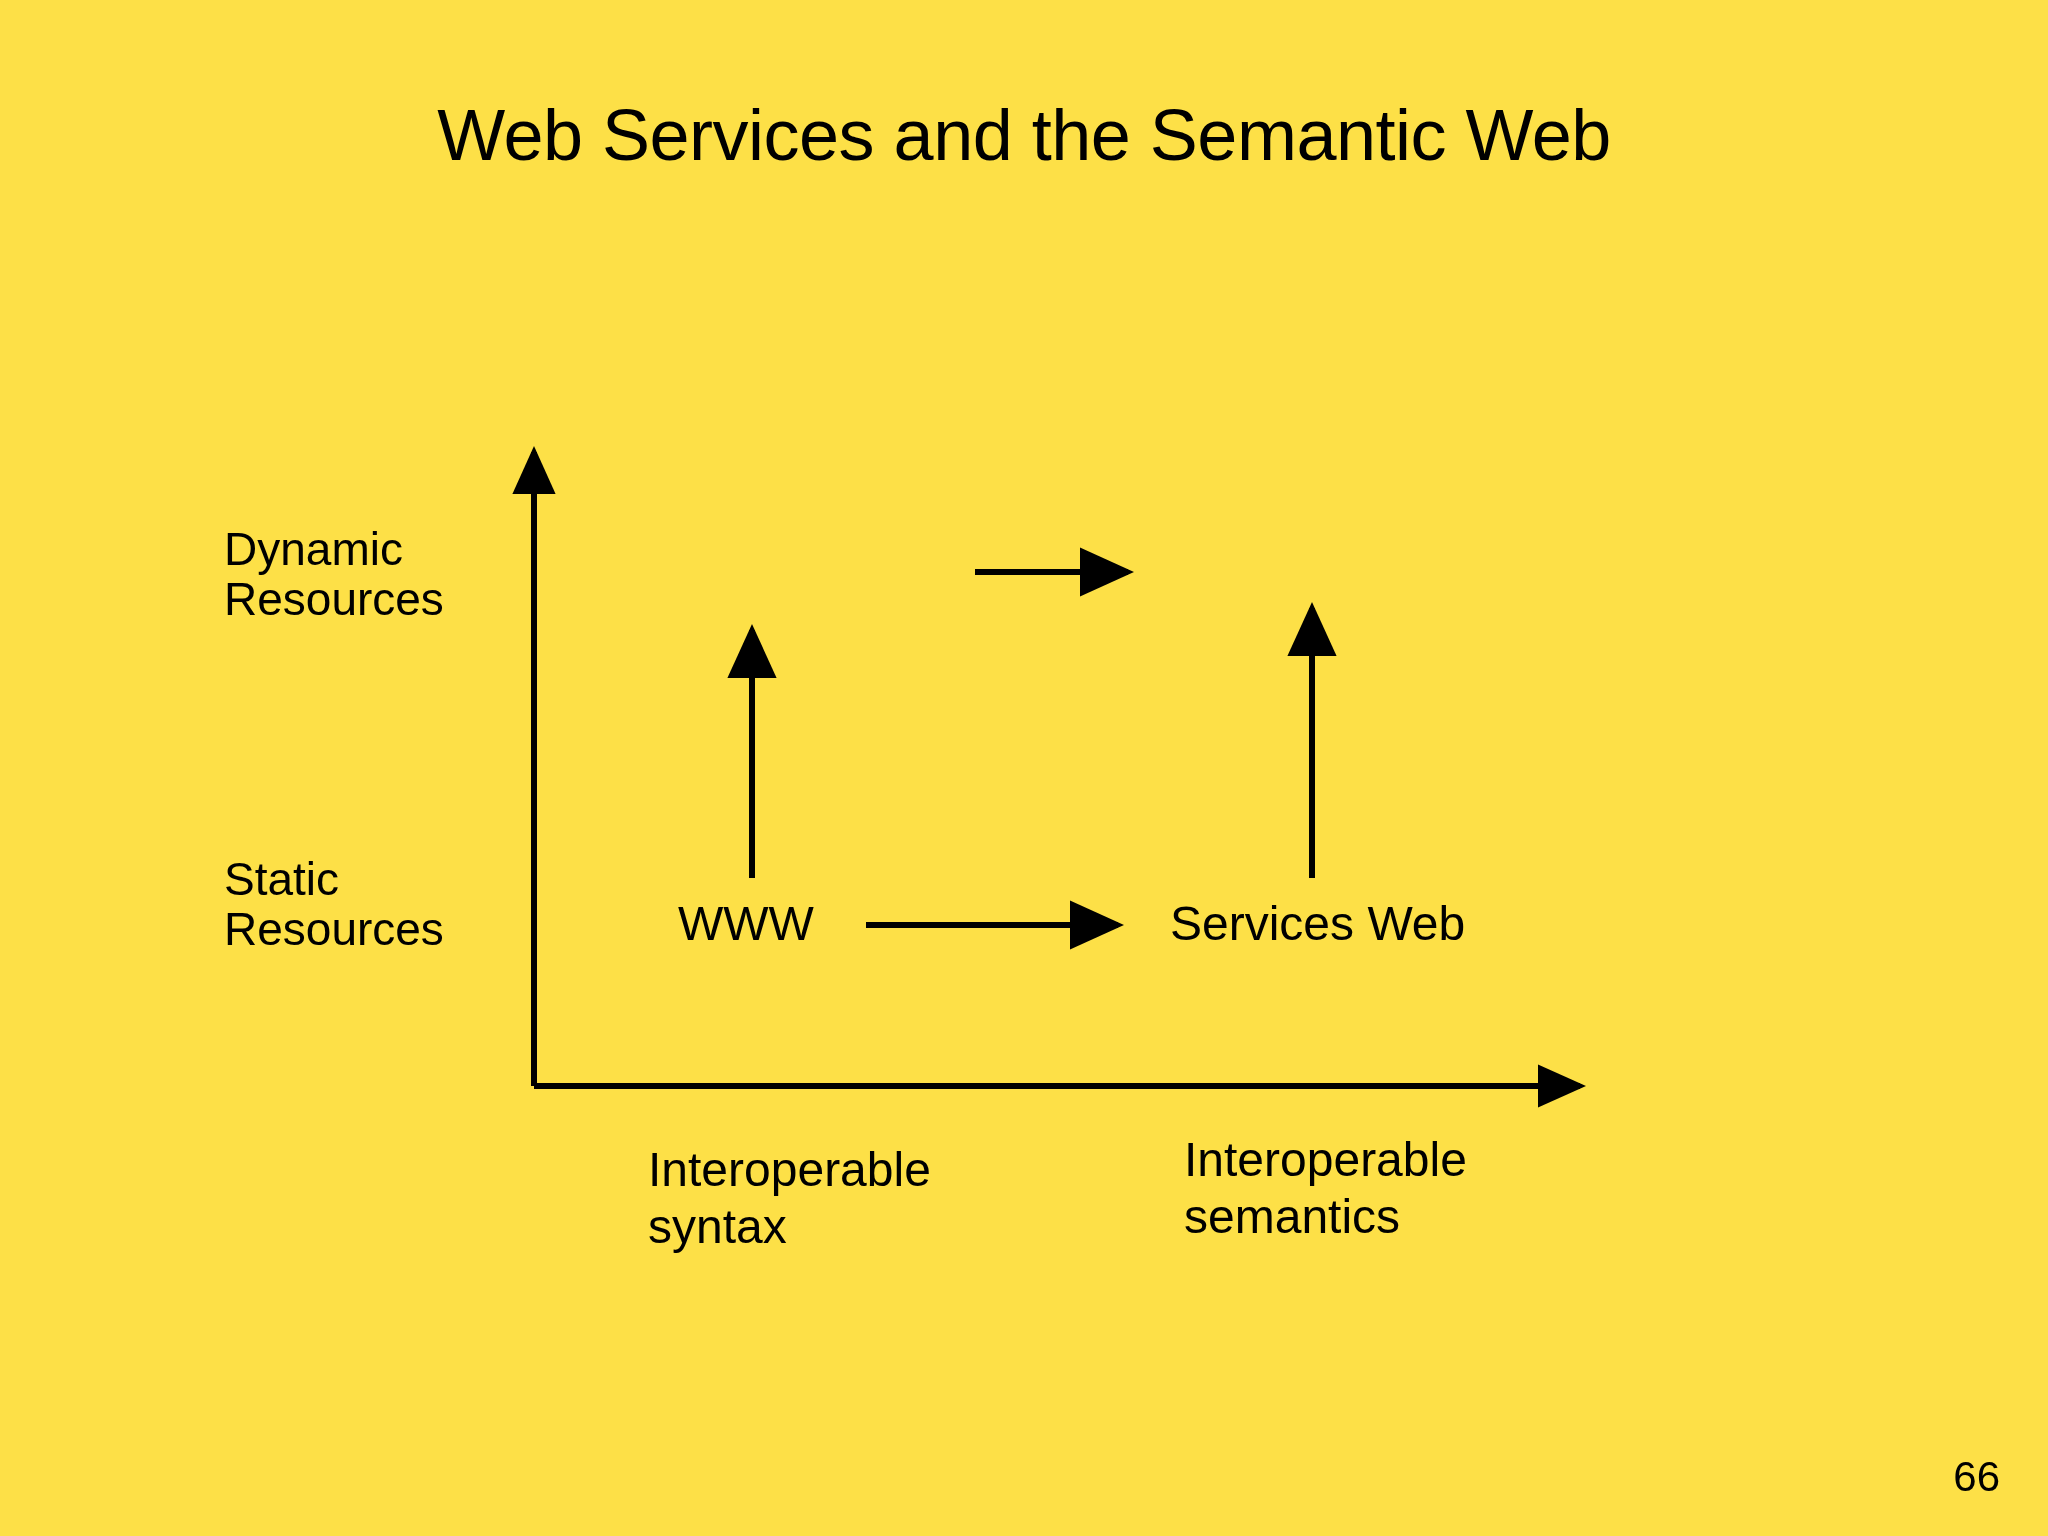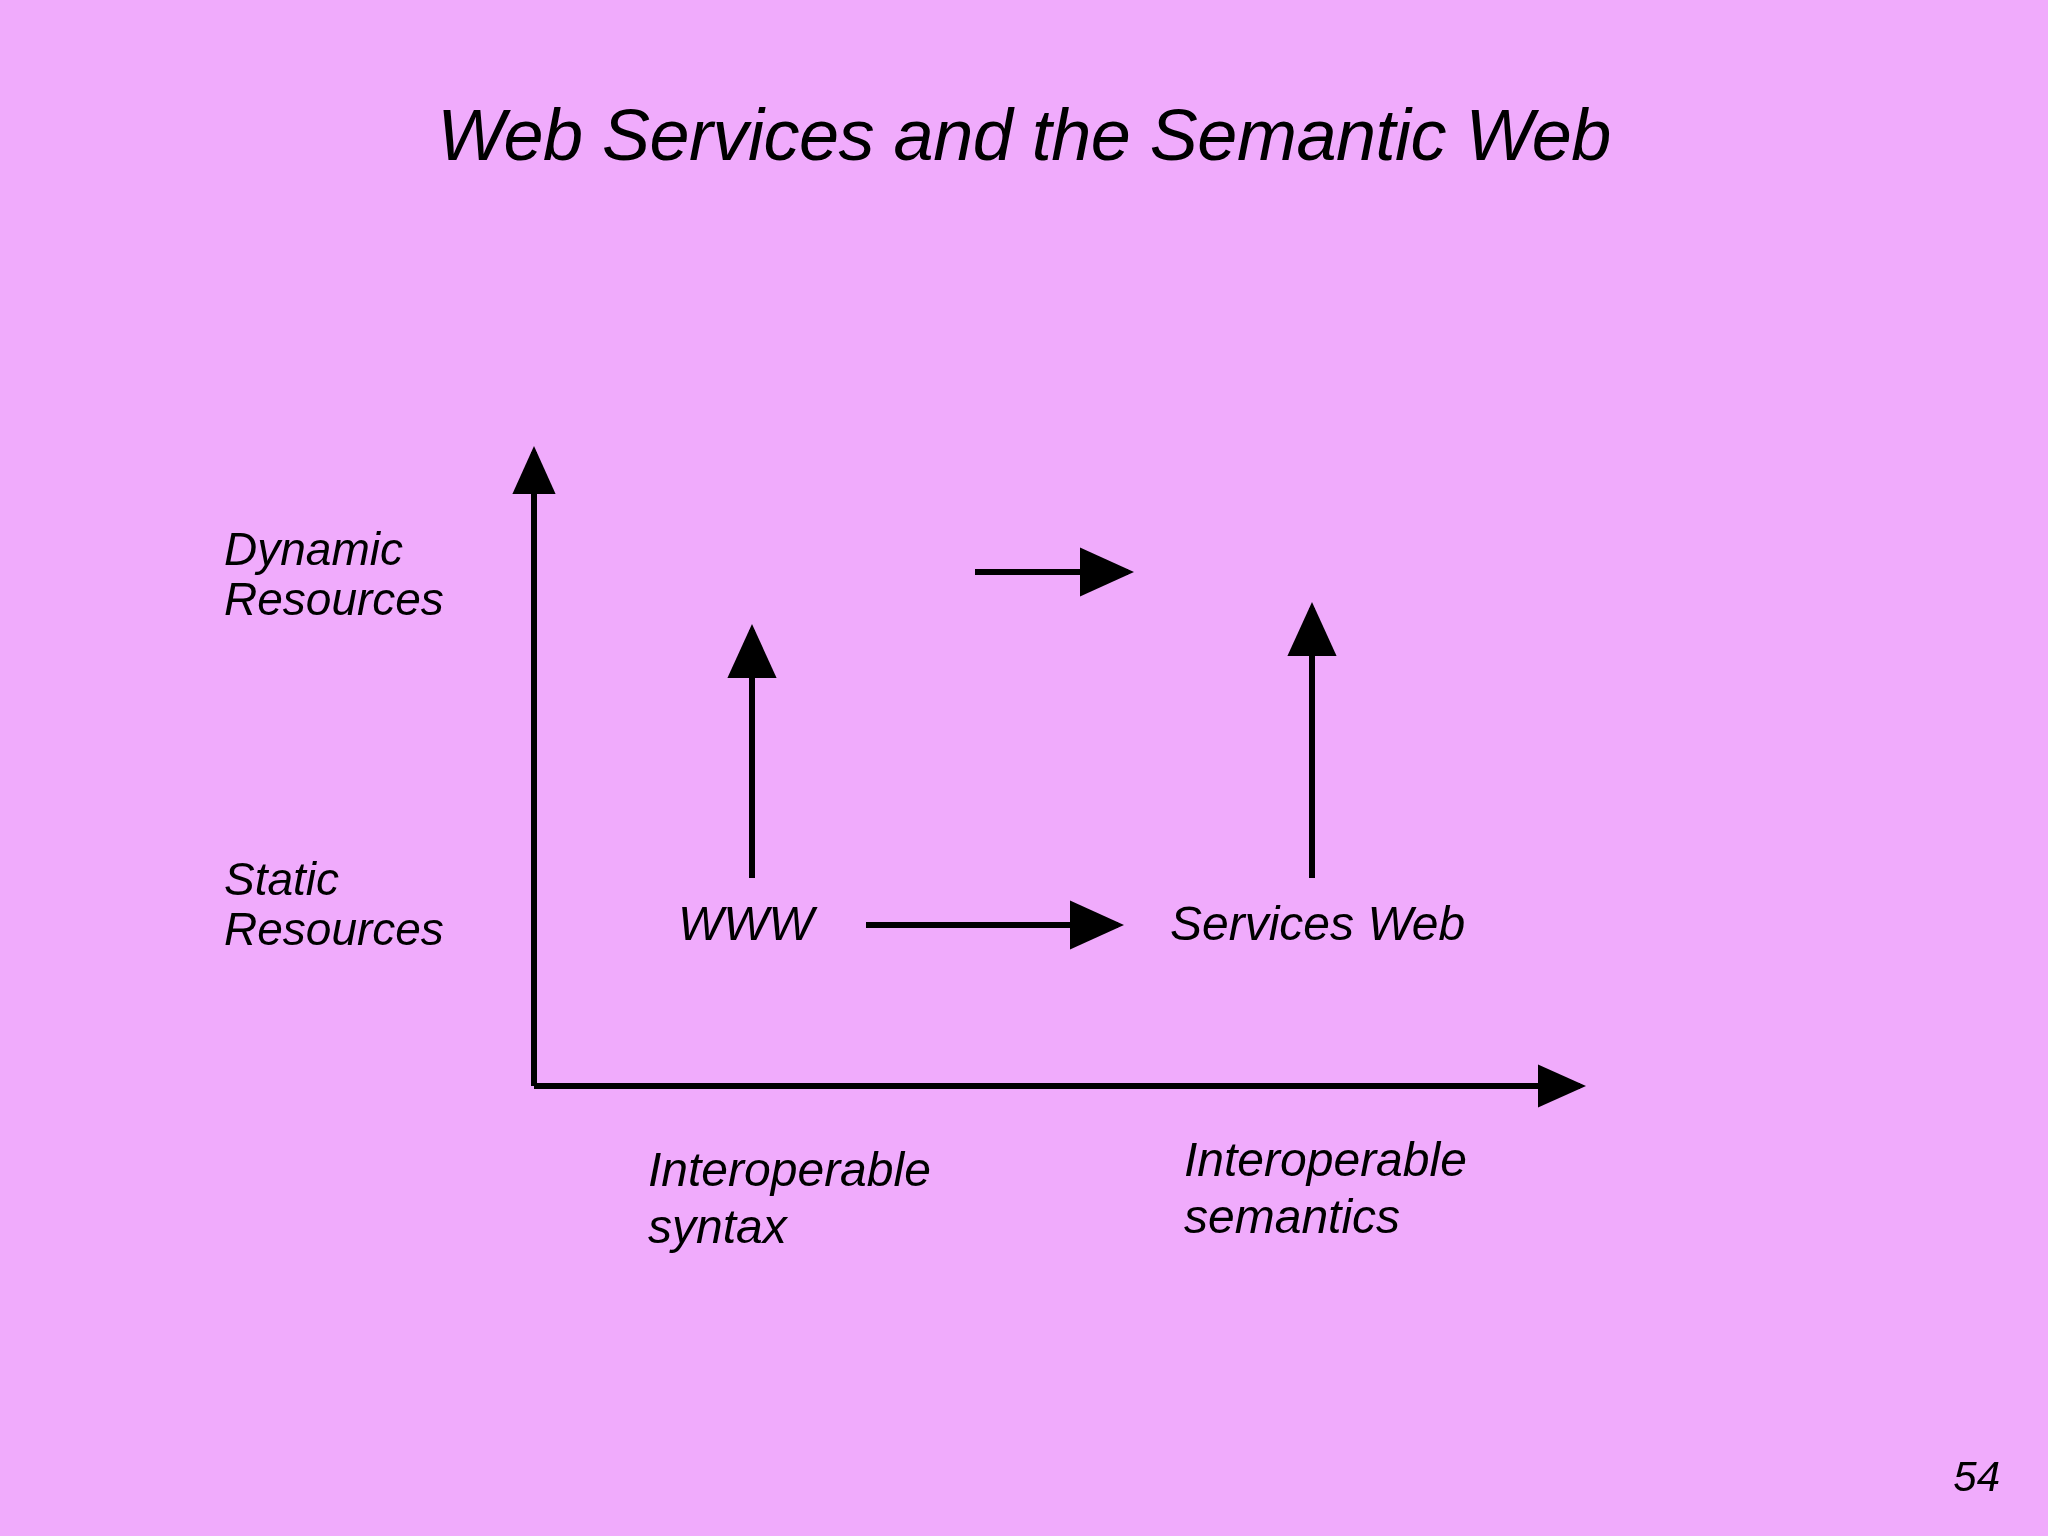--- a/index.html
+++ b/index.html
@@ -9,23 +9,22 @@
     background: #ffffff;
   }
   body {
     font-family: "Liberation Sans", sans-serif;
     color: #000000;
   }
   #slide {
     position: relative;
     width: 2048px;
     height: 1536px;
-    background: #f0abfc;
+    background: #fde047;
     overflow: hidden;
-    font-style: italic;
   }
 
   
   #slide-title {
     position: absolute;
     left: 0;
     top: 96px;
     width: 2048px;
     text-align: center;
     font-size: 72px;
@@ -151,15 +150,15 @@
 
   <div class="x-axis-label" id="label-interop-semantics">Interoperable
 semantics</div>
 
 
 
   <div class="node" id="node-www">WWW</div>
 
   <div class="node" id="node-semantic-web">Services Web</div>
 
-  <div id="page-number">54</div>
+  <div id="page-number">66</div>
 
 </div>
 
 </body></html>

